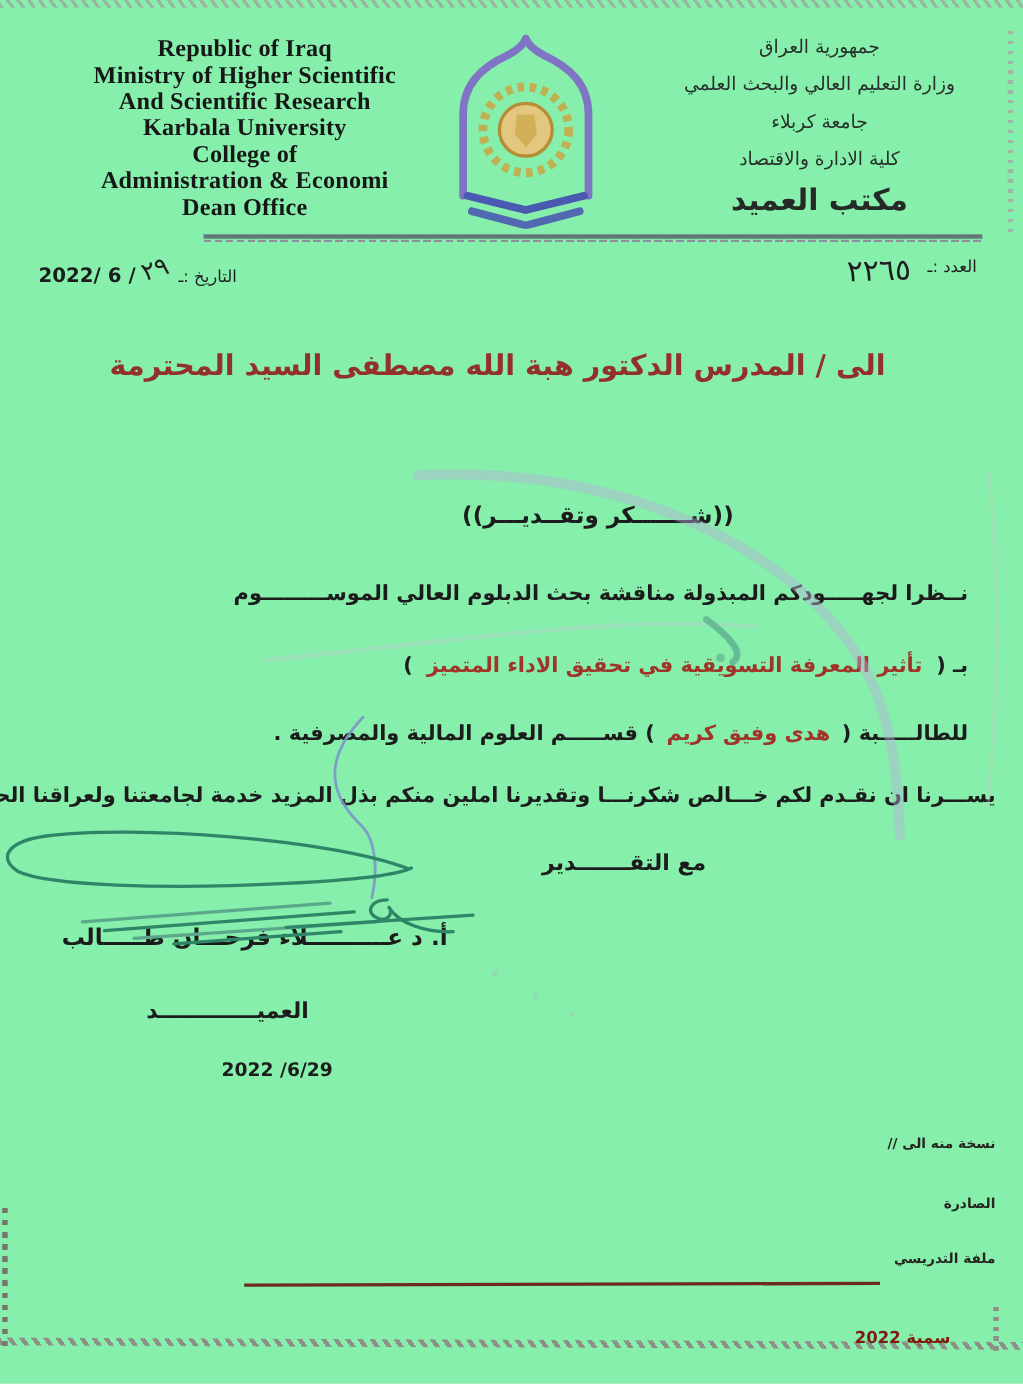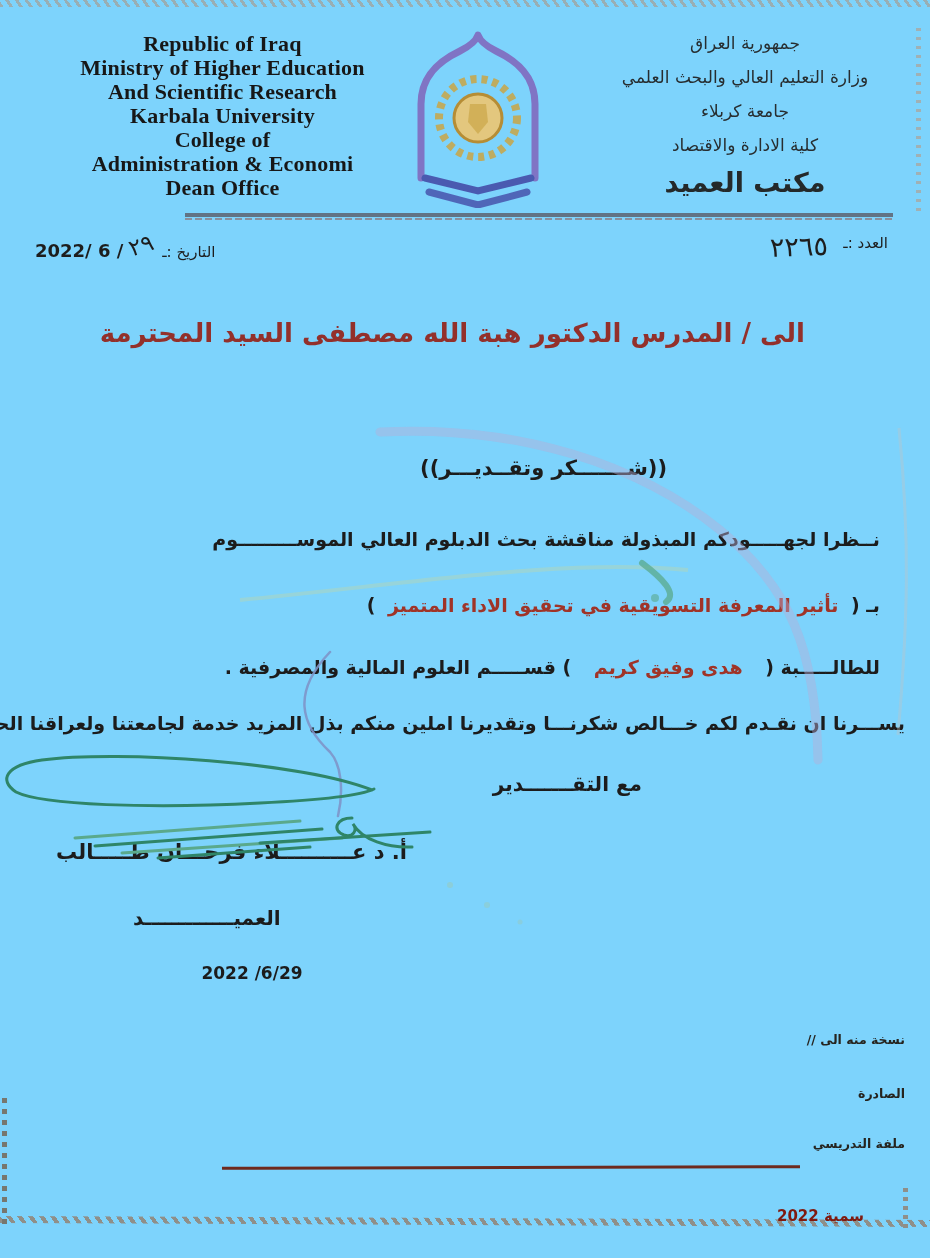--- a/index.html
+++ b/index.html
@@ -3,21 +3,21 @@
 <meta charset="utf-8">
 <style>
   html,body{margin:0;padding:0;}
   body{
     width:930px;height:1258px;
     background:#f5f5f2;
     font-family:"DejaVu Sans",sans-serif;
     position:relative;
     overflow:hidden;
   }
-  .page{position:absolute;inset:0;background:#7dd3fc;text-decoration:underline;}
+  .page{position:absolute;inset:0;background:#86efac;text-decoration:underline;}
   
   .hatch-top{position:absolute;top:0;left:0;width:930px;height:7px;
     background:repeating-linear-gradient(55deg,#a2a29c 0 3px,transparent 3px 8px);opacity:.75;}
   .hatch-bottom{position:absolute;top:1218px;left:0;width:930px;height:7px;
     background:repeating-linear-gradient(55deg,#8f8f89 0 4px,transparent 4px 9px);transform:rotate(.25deg);}
   .hatch-left{position:absolute;left:2px;top:1092px;width:5px;height:132px;
     background:repeating-linear-gradient(0deg,#77776f 0 5px,transparent 5px 11px);}
   .hatch-right-top{position:absolute;left:916px;top:26px;width:5px;height:185px;
     background:repeating-linear-gradient(0deg,#a8a8a2 0 3px,transparent 3px 9px);opacity:.8;}
   .hatch-right-bottom{position:absolute;left:903px;top:1186px;width:5px;height:42px;
@@ -48,21 +48,21 @@
   .ref-date .lbl{font-size:15px;direction:rtl;unicode-bidi:isolate;}
   
   .ar{direction:rtl;white-space:nowrap;font-weight:bold;color:#1c1c1c;position:absolute;}
   .to-line{top:318px;right:125px;font-size:26px;color:#93302b;}
   .univ-line{top:386px;right:138px;font-size:19px;}
   .subject-line{top:456px;right:263px;font-size:21px;}
   .intro-line{top:528px;right:50px;font-size:19px;}
   .title-line{top:594px;right:50px;font-size:19px;}
   .title-line .red{color:#a03428;margin:0 6px;}
   .student-line{top:656px;right:50px;font-size:19px;}
-  .student-line .red{color:#a03428;margin:0 16px;}
+  .student-line .red{color:#a03428;margin:0 4px;}
   .closing-line{top:712px;right:25px;font-size:19px;}
   .regards-line{top:772px;right:288px;font-size:20px;}
   .sig-name{top:840px;left:62px;width:345px;text-align:center;font-size:21px;}
   .dean-title{top:906px;left:133px;width:192px;text-align:left;font-size:20px;}
   .sig-date{position:absolute;top:963px;left:188px;width:128px;text-align:center;
     font-size:17px;font-weight:bold;color:#1c1c1c;direction:ltr;}
   
   .foot{position:absolute;right:25px;direction:rtl;font-size:12.5px;font-weight:bold;color:#26241f;white-space:nowrap;}
   .foot.copy{top:1032px;}
   .foot.out{top:1086px;}
@@ -80,21 +80,21 @@
 <div class="page">
 
   <div class="hatch-top"></div>
   <div class="hatch-bottom"></div>
   <div class="hatch-left"></div>
   <div class="hatch-right-top"></div>
   <div class="hatch-right-bottom"></div>
 
   <div class="en-header">
     <div>Republic of Iraq</div>
-    <div>Ministry of Higher Education</div>
+    <div>Ministry of Higher Scientific</div>
     <div>And Scientific Research</div>
     <div>Karbala University</div>
     <div>College of</div>
     <div>Administration &amp; Economi</div>
     <div>Dean Office</div>
   </div>
 
   <svg class="logo" viewBox="0 0 160 178">
     <path d="M 23 148 V 74 C 23 46 41 31 62 21 C 72 16 78 11 80 5 C 82 11 88 16 98 21 C 119 31 137 46 137 74 V 148" fill="none" stroke-width="7" stroke-linejoin="round" stroke-linecap="round" stroke="#8074c4"></path>
     <circle cx="80" cy="88" r="39" fill="none" stroke-width="8" stroke-dasharray="6 5" opacity="0.85" stroke="#c9a544"></circle>

